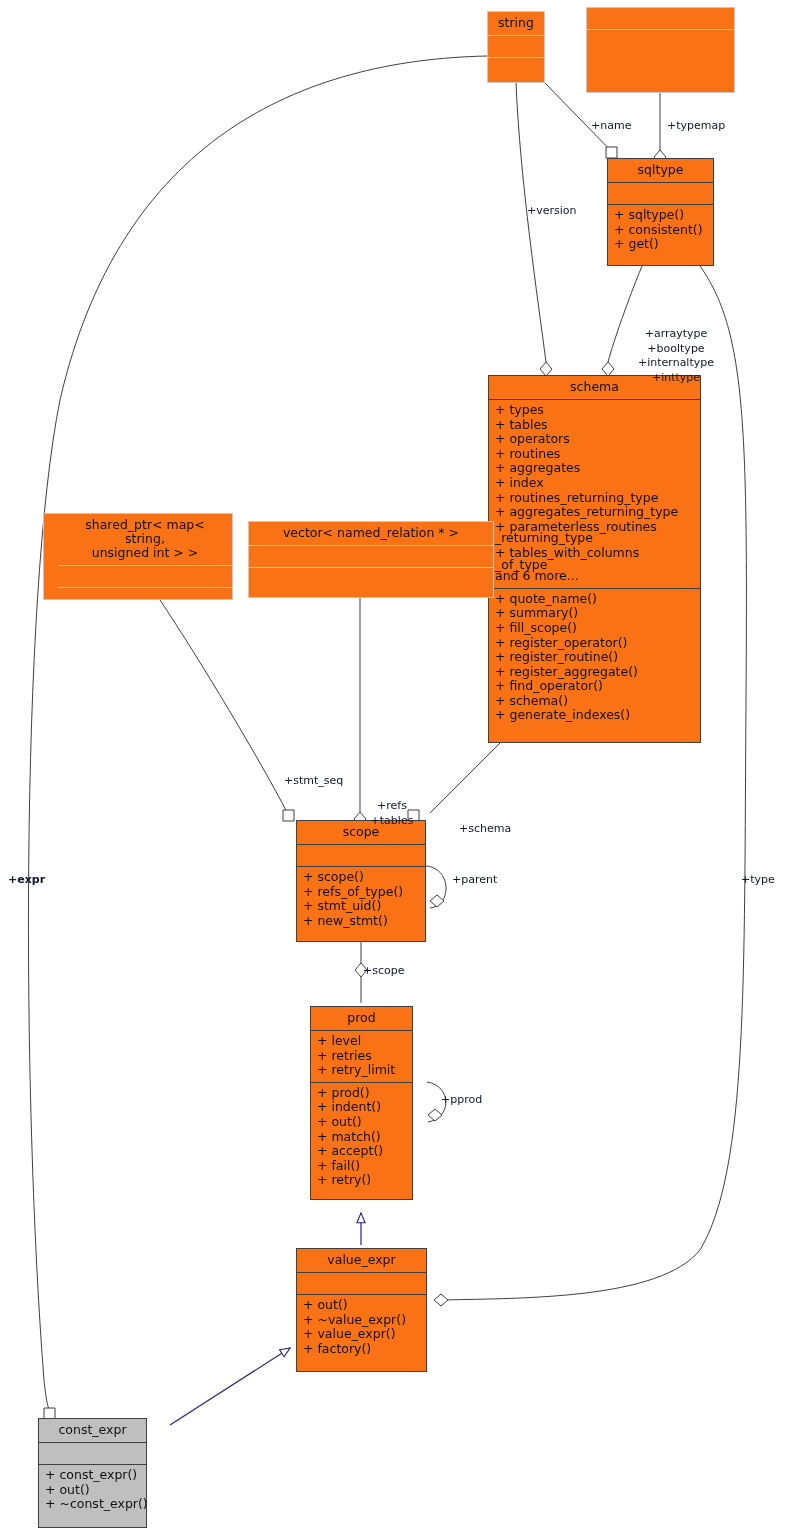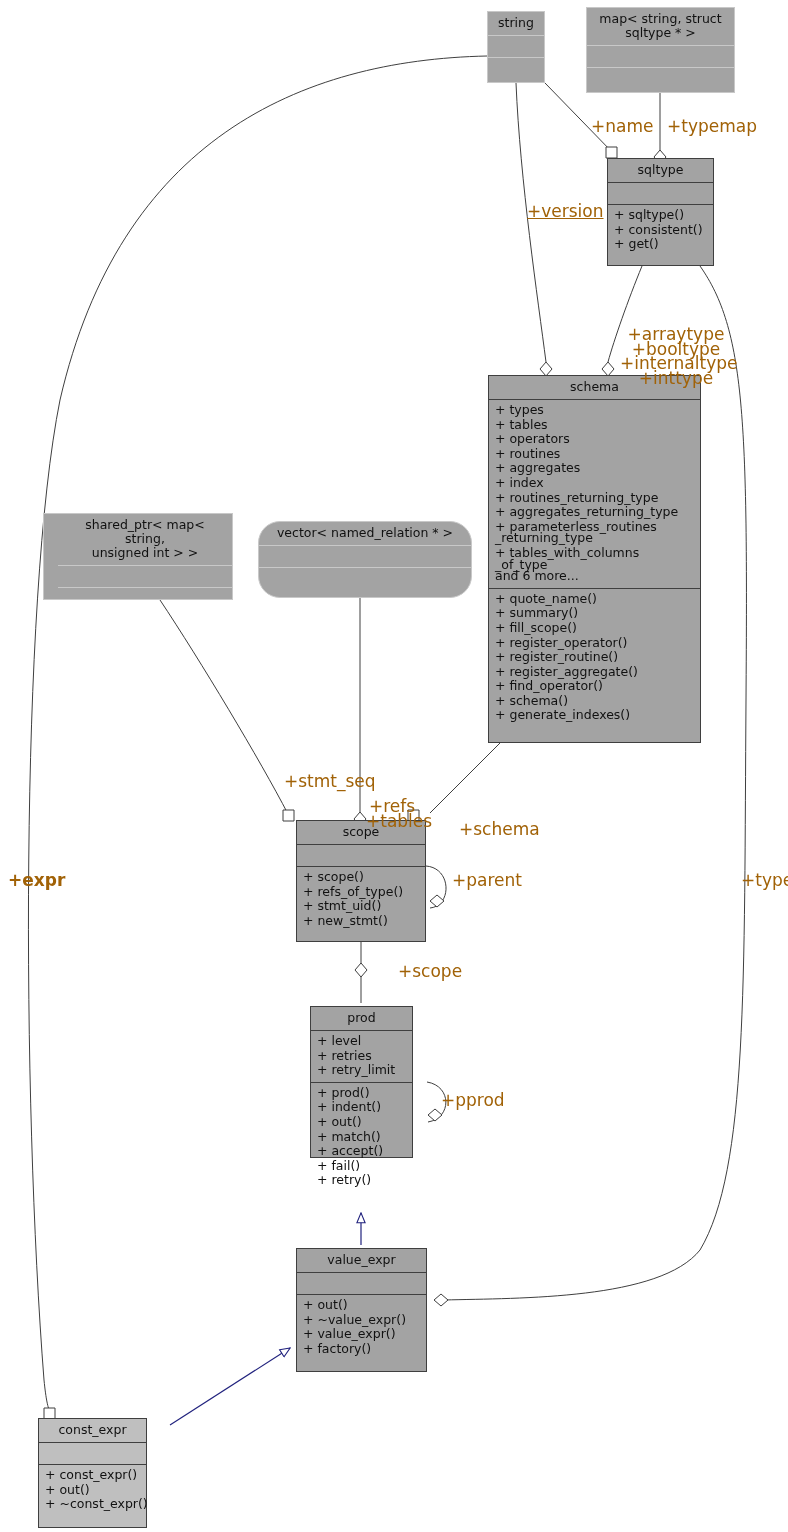--- a/index.html
+++ b/index.html
@@ -24,21 +24,21 @@
     position: absolute;
     left: 0; top: 0;
     width: 788px;
     height: 1532px;
     pointer-events: none;
   }
   
   .node {
     position: absolute;
     box-sizing: border-box;
-    background: #a3a3a3;
+    background: #f97316;
     border: 1px solid #3f3f3f;
     font-size: 12.5px;
     color: #111111;
     z-index: 5;
   }
   .node.lite {
     border: 1px solid #c8c8c8;
   }
   .node.highlight {
     background: #bfbfbf;
@@ -69,22 +69,22 @@
   }
   .node .row {
     white-space: pre;
   }
   .node .row.cont {
     margin-top: -3px;
   }
   
   .elabel {
     position: absolute;
-    font-size: 17px;
-    color: #a16207;
+    font-size: 11px;
+    color: #0f172a;
     line-height: 14.5px;
     white-space: pre;
     z-index: 6;
   }
   .elabel.ctr { text-align: center; }
 </style>
 </head>
 <body>
 
 <div id="diagram">
@@ -147,22 +147,20 @@
     </g>
   </svg>
 
   <div class="node lite" style="left:487px; top:11px; width:58px; height:72px;">
     <div class="title">string</div>
     <div class="attrs empty"></div>
     <div class="ops empty"></div>
   </div>
 
   <div class="node lite" style="left:586px; top:7px; width:149px; height:86px;">
-    <div class="title">map&lt; string, struct
-sqltype * &gt;</div>
     <div class="attrs empty"></div>
     <div class="ops empty"></div>
   </div>
 
   <div class="node" style="left:607px; top:158px; width:107px; height:108px;">
     <div class="title">sqltype</div>
     <div class="attrs empty"></div>
     <div class="ops">
       <div class="row">+ sqltype()</div>
       <div class="row">+ consistent()</div>
@@ -200,38 +198,38 @@
     </div>
   </div>
 
   <div class="node lite" style="left:43px; top:513px; width:190px; height:87px;padding-left:14px;">
     <div class="title">shared_ptr&lt; map&lt; string,
 unsigned int &gt; &gt;</div>
     <div class="attrs empty"></div>
     <div class="ops empty"></div>
   </div>
 
-  <div class="node lite" style="left:258px; top:521px; width:214px; height:77px;border-radius:22px;">
+  <div class="node lite" style="left:248px; top:521px; width:246px; height:77px;">
     <div class="title">vector&lt; named_relation * &gt;</div>
     <div class="attrs empty"></div>
     <div class="ops empty"></div>
   </div>
 
   <div class="node" style="left:296px; top:820px; width:130px; height:122px;">
     <div class="title">scope</div>
     <div class="attrs empty"></div>
     <div class="ops">
       <div class="row">+ scope()</div>
       <div class="row">+ refs_of_type()</div>
       <div class="row">+ stmt_uid()</div>
       <div class="row">+ new_stmt()</div>
     </div>
   </div>
 
-  <div class="node" style="left:310px; top:1006px; width:103px; height:152px;">
+  <div class="node" style="left:310px; top:1006px; width:103px; height:194px;">
     <div class="title">prod</div>
     <div class="attrs">
       <div class="row">+ level</div>
       <div class="row">+ retries</div>
       <div class="row">+ retry_limit</div>
     </div>
     <div class="ops">
       <div class="row">+ prod()</div>
       <div class="row">+ indent()</div>
       <div class="row">+ out()</div>
@@ -260,37 +258,37 @@
       <div class="row">+ const_expr()</div>
       <div class="row">+ out()</div>
       <div class="row">+ ~const_expr()</div>
     </div>
   </div>
 
   <div class="elabel" style="left:591px; top:119px;">+name</div>
 
   <div class="elabel" style="left:667px; top:119px;">+typemap</div>
 
-  <div class="elabel" style="left:527px; top:204px;text-decoration:underline;">+version</div>
+  <div class="elabel" style="left:527px; top:204px;">+version</div>
 
   <div class="elabel ctr" style="left:620px; top:289px; width:112px;margin-top:38px;">+arraytype
 +booltype
 +internaltype
 +inttype</div>
 
   <div class="elabel" style="left:284px; top:774px;">+stmt_seq</div>
 
   <div class="elabel ctr" style="left:366px; top:767px; width:52px;margin-top:32px;">+refs
 +tables</div>
 
   <div class="elabel" style="left:459px; top:774px;margin-top:48px;">+schema</div>
 
   <div class="elabel" style="left:452px; top:873px;">+parent</div>
 
-  <div class="elabel" style="left:363px; top:964px;margin-left:35px;">+scope</div>
+  <div class="elabel" style="left:363px; top:964px;">+scope</div>
 
   <div class="elabel" style="left:441px; top:1093px;">+pprod</div>
 
   <div class="elabel" style="left:8px; top:873px;font-weight:bold;">+expr</div>
 
   <div class="elabel" style="left:741px; top:873px;">+type</div>
 
 </div>
 
 </body></html>

